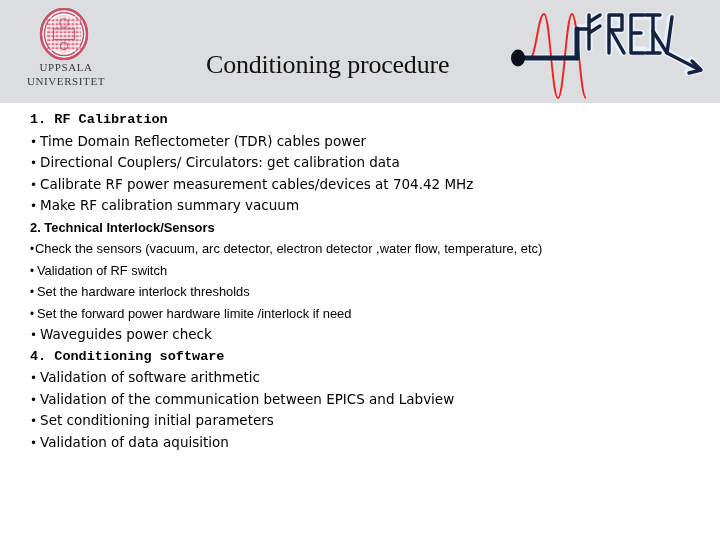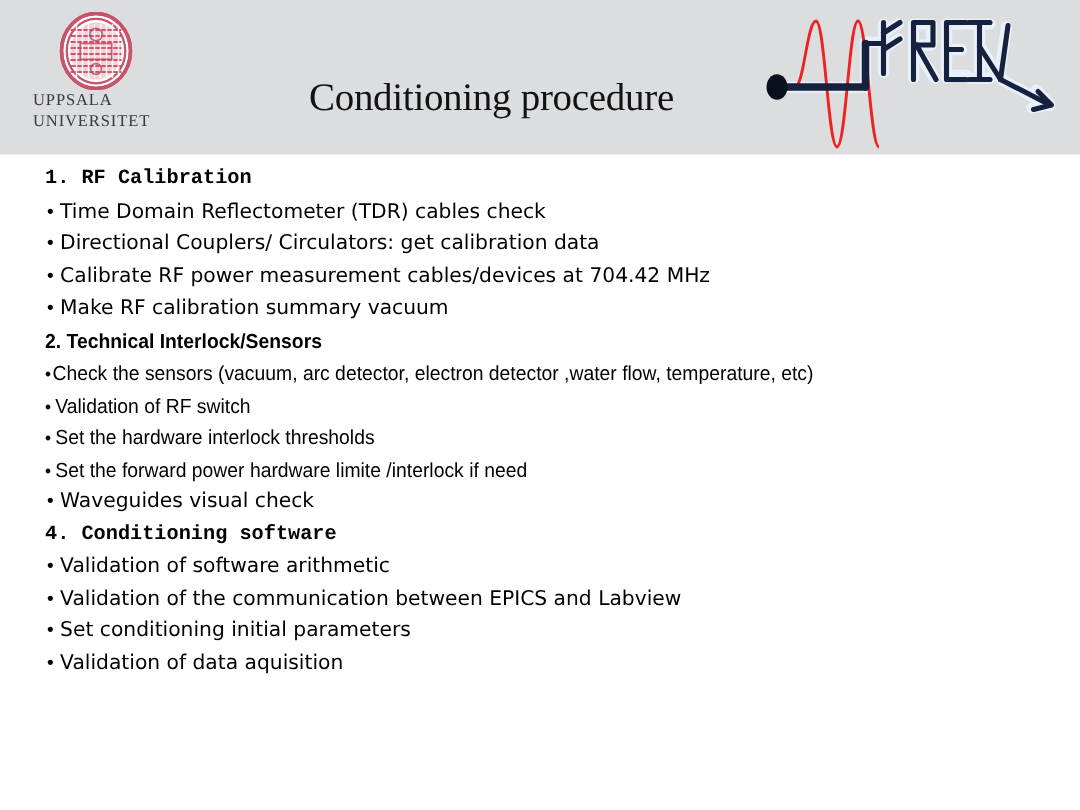--- a/index.html
+++ b/index.html
@@ -44,21 +44,21 @@
     left: 16px;
     top: 0px;
     width: 52px;
     height: 52px;
   }
   #uu-wordmark {
     position: absolute;
     left: 0;
     top: 52px;
     width: 88px;
-    text-align: left;
+    text-align: center;
     font-family: "Liberation Serif", serif;
     color: #3a3a3c;
     line-height: 1.28;
     letter-spacing: 0.6px;
   }
   .uu-line {
     display: block;
     font-size: 11px;
   }
 
@@ -199,32 +199,32 @@
       <path d="M150 51 L150 13 M143 13 L157 13 M143 51 L157 51"></path>
       <path d="M150 29 L164 51 M164 51 L169 15"></path>
       <path d="M164 51 L197 68"></path>
       <path d="M189 59 L198 68 L186 71"></path>
     </g>
   </svg>
 
   <div id="content">
 
     <div class="sec-head">1. RF Calibration</div>
-    <div class="bullet-line"><span class="bt">•</span><span>Time Domain Reflectometer (TDR) cables check</span></div>
+    <div class="bullet-line"><span class="bt">•</span><span>Time Domain Reflectometer (TDR) cables power</span></div>
     <div class="bullet-line"><span class="bt">•</span><span>Directional Couplers/ Circulators: get calibration data</span></div>
     <div class="bullet-line"><span class="bt">•</span><span>Calibrate RF power measurement cables/devices at 704.42 MHz</span></div>
     <div class="bullet-line"><span class="bt">•</span><span>Make RF calibration summary vacuum</span></div>
 
     <div class="sec-head narrow">2. Technical Interlock/Sensors</div>
     <div class="bullet-line narrow tight"><span class="bt">•</span><span>Check the sensors (vacuum, arc detector, electron detector ,water flow, temperature, etc)</span></div>
     <div class="bullet-line narrow"><span class="bt">•</span><span>Validation of RF switch</span></div>
     <div class="bullet-line narrow"><span class="bt">•</span><span>Set the hardware interlock thresholds</span></div>
     <div class="bullet-line narrow"><span class="bt">•</span><span>Set the forward power hardware limite /interlock if need</span></div>
 
-    <div class="bullet-line"><span class="bt">•</span><span>Waveguides visual check</span></div>
+    <div class="bullet-line"><span class="bt">•</span><span>Waveguides power check</span></div>
 
     <div class="sec-head">4. Conditioning software</div>
     <div class="bullet-line"><span class="bt">•</span><span>Validation of software arithmetic</span></div>
     <div class="bullet-line"><span class="bt">•</span><span>Validation of the communication between EPICS and Labview</span></div>
     <div class="bullet-line"><span class="bt">•</span><span>Set conditioning initial parameters</span></div>
     <div class="bullet-line"><span class="bt">•</span><span>Validation of data aquisition</span></div>
 
   </div>
 </div>
 

